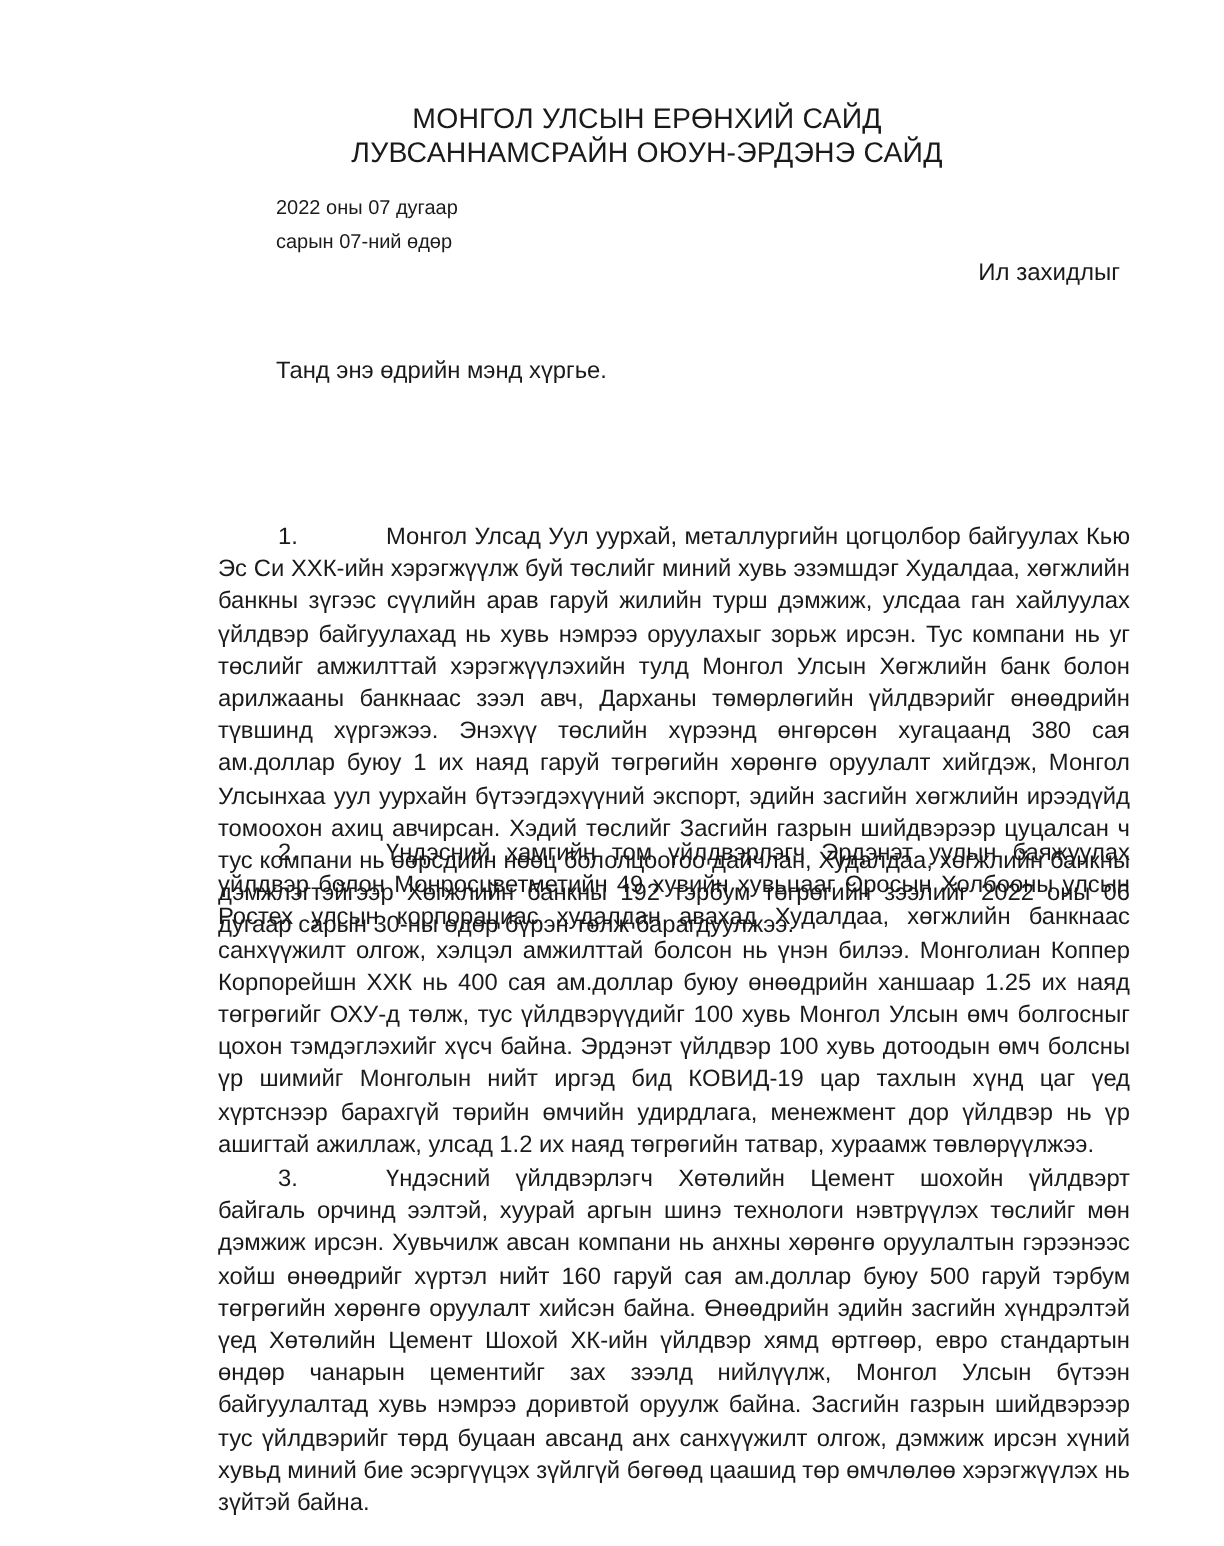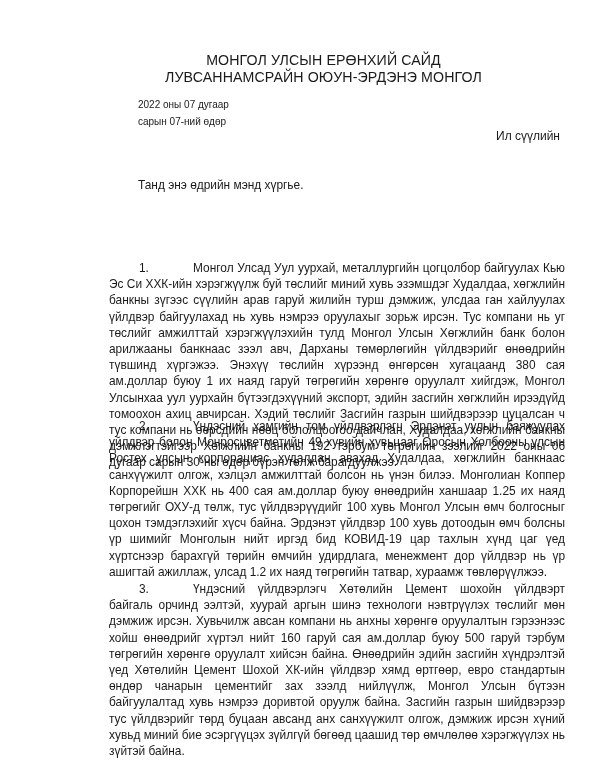--- a/index.html
+++ b/index.html
@@ -76,29 +76,29 @@
     }
     p { margin: 0; }
   </style>
 </head>
 <body>
 
 <div class="page">
 
   <div class="heading">
     <div>МОНГОЛ УЛСЫН ЕРӨНХИЙ САЙД</div>
-    <div>ЛУВСАННАМСРАЙН ОЮУН-ЭРДЭНЭ МОНГОЛ</div>
+    <div>ЛУВСАННАМСРАЙН ОЮУН-ЭРДЭНЭ САЙД</div>
   </div>
 
   <div class="date">
     <div>2022 оны 07 дугаар</div>
     <div>сарын 07-ний өдөр</div>
   </div>
 
-  <div class="letter-type">Ил сүүлийн</div>
+  <div class="letter-type">Ил захидлыг</div>
 
   <p class="body-text greeting">Танд энэ өдрийн мэнд хүргье.</p>
 
 
   <p class="body-text para1"><span class="num">1.</span><span>Монгол Улсад Уул уурхай, металлургийн цогцолбор байгуулах Кью Эс Си ХХК-ийн хэрэгжүүлж буй төслийг миний хувь эзэмшдэг Худалдаа, хөгжлийн банкны зүгээс сүүлийн арав гаруй жилийн турш дэмжиж, улсдаа ган хайлуулах үйлдвэр байгуулахад нь хувь нэмрээ оруулахыг зорьж ирсэн. Тус компани нь уг төслийг амжилттай хэрэгжүүлэхийн тулд Монгол Улсын Хөгжлийн банк болон арилжааны банкнаас зээл авч, Дарханы төмөрлөгийн үйлдвэрийг өнөөдрийн түвшинд хүргэжээ. Энэхүү төслийн хүрээнд өнгөрсөн хугацаанд 380 сая ам.доллар буюу 1 их наяд гаруй төгрөгийн хөрөнгө оруулалт хийгдэж, Монгол Улсынхаа уул уурхайн бүтээгдэхүүний экспорт, эдийн засгийн хөгжлийн ирээдүйд томоохон ахиц авчирсан. Хэдий төслийг Засгийн газрын шийдвэрээр цуцалсан ч тус компани нь өөрсдийн нөөц бололцоогоо дайчлан, Худалдаа, хөгжлийн банкны дэмжлэгтэйгээр Хөгжлийн банкны 192 тэрбум төгрөгийн зээлийг 2022 оны 06 дугаар сарын 30-ны өдөр бүрэн төлж барагдуулжээ.</span></p>
 
   <p class="body-text para2"><span class="num">2.</span><span>Үндэсний хамгийн том үйлдвэрлэгч Эрдэнэт уулын баяжуулах үйлдвэр болон Монросцветметийн 49 хувийн хувьцааг Оросын Холбооны улсын Ростех улсын корпорациас худалдан авахад Худалдаа, хөгжлийн банкнаас санхүүжилт олгож, хэлцэл амжилттай болсон нь үнэн билээ. Монголиан Коппер Корпорейшн ХХК нь 400 сая ам.доллар буюу өнөөдрийн ханшаар 1.25 их наяд төгрөгийг ОХУ-д төлж, тус үйлдвэрүүдийг 100 хувь Монгол Улсын өмч болгосныг цохон тэмдэглэхийг хүсч байна. Эрдэнэт үйлдвэр 100 хувь дотоодын өмч болсны үр шимийг Монголын нийт иргэд бид КОВИД-19 цар тахлын хүнд цаг үед хүртснээр барахгүй төрийн өмчийн удирдлага, менежмент дор үйлдвэр нь үр ашигтай ажиллаж, улсад 1.2 их наяд төгрөгийн татвар, хураамж төвлөрүүлжээ.</span></p>
 
   <p class="body-text para3"><span class="num">3.</span><span>Үндэсний үйлдвэрлэгч Хөтөлийн Цемент шохойн үйлдвэрт байгаль орчинд ээлтэй, хуурай аргын шинэ технологи нэвтрүүлэх төслийг мөн дэмжиж ирсэн. Хувьчилж авсан компани нь анхны хөрөнгө оруулалтын гэрээнээс хойш өнөөдрийг хүртэл нийт 160 гаруй сая ам.доллар буюу 500 гаруй тэрбум төгрөгийн хөрөнгө оруулалт хийсэн байна. Өнөөдрийн эдийн засгийн хүндрэлтэй үед Хөтөлийн Цемент Шохой ХК-ийн үйлдвэр хямд өртгөөр, евро стандартын өндөр чанарын цементийг зах зээлд нийлүүлж, Монгол Улсын бүтээн байгуулалтад хувь нэмрээ доривтой оруулж байна. Засгийн газрын шийдвэрээр тус үйлдвэрийг төрд буцаан авсанд анх санхүүжилт олгож, дэмжиж ирсэн хүний хувьд миний бие эсэргүүцэх зүйлгүй бөгөөд цаашид төр өмчлөлөө хэрэгжүүлэх нь зүйтэй байна.</span></p>
 

